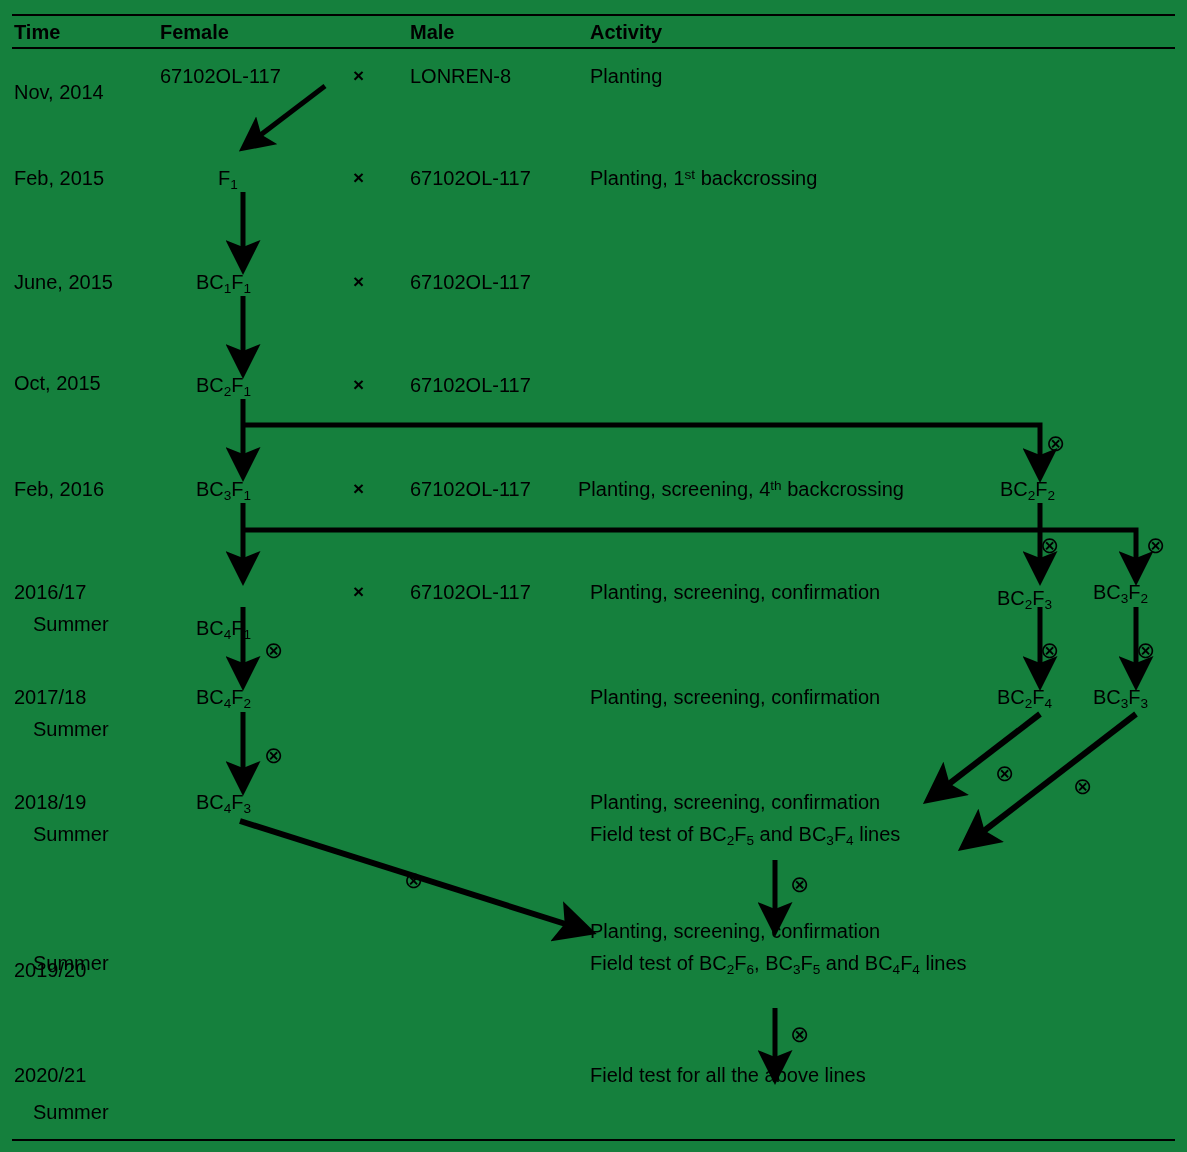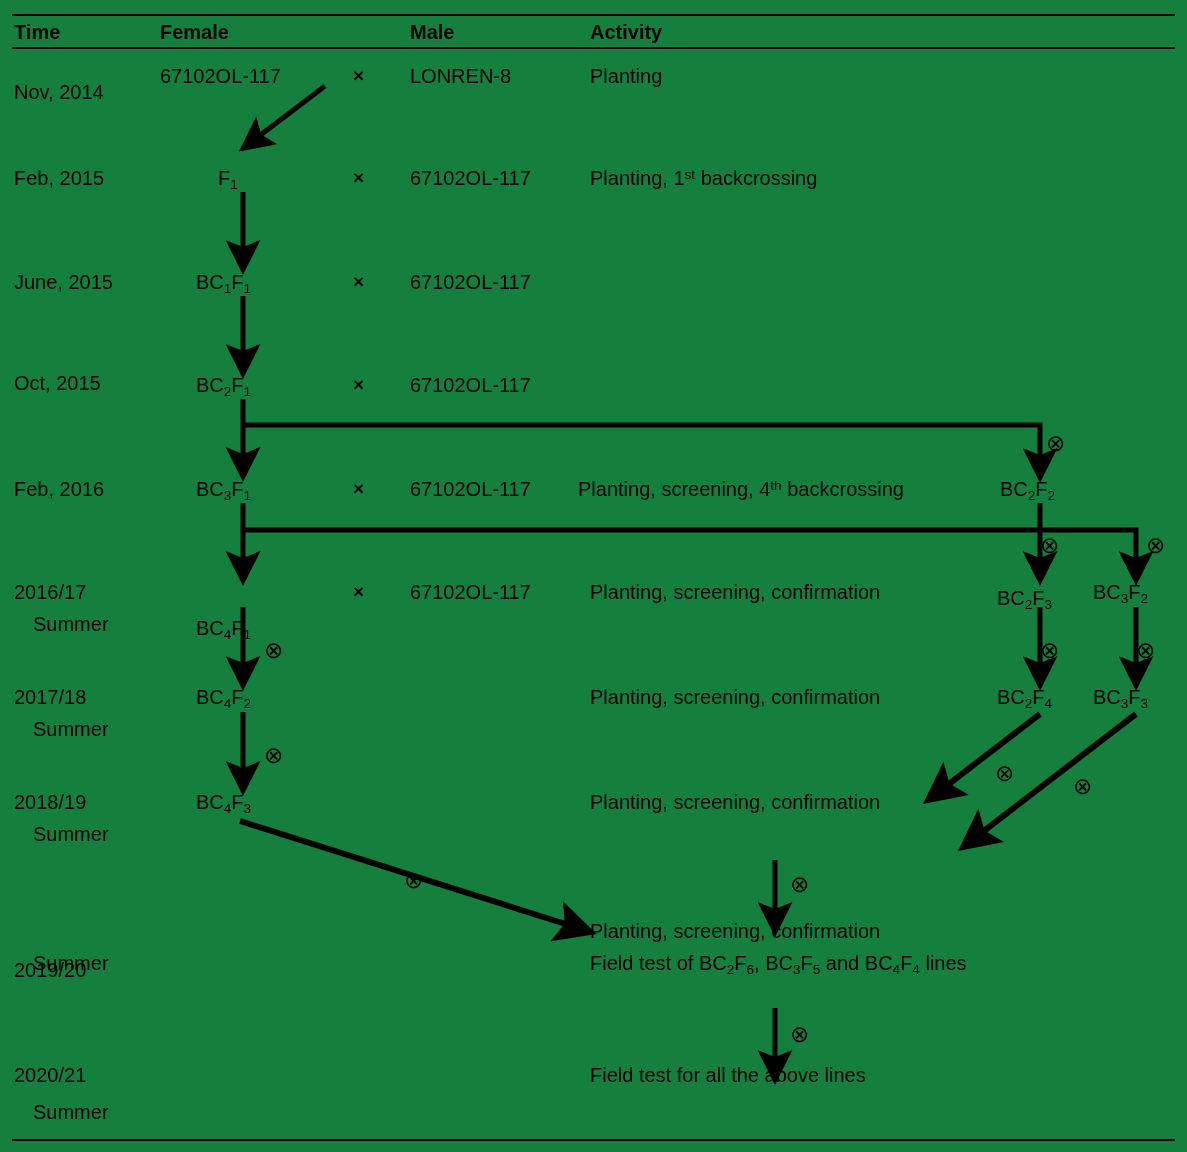--- a/index.html
+++ b/index.html
@@ -128,20 +128,21 @@
   <div class="cell" style="left:33px;  top:717px;">Summer</div>
   <div class="cell" style="left:196px; top:685px;">BC<sub>4</sub>F<sub>2</sub></div>
   <div class="cell" style="left:590px; top:685px;">Planting, screening, confirmation</div>
   <div class="cell" style="left:997px;  top:685px;">BC<sub>2</sub>F<sub>4</sub></div>
   <div class="cell" style="left:1093px; top:685px;">BC<sub>3</sub>F<sub>3</sub></div>
 
   <div class="cell" style="left:14px;  top:790px;">2018/19</div>
   <div class="cell" style="left:33px;  top:822px;">Summer</div>
   <div class="cell" style="left:196px; top:790px;">BC<sub>4</sub>F<sub>3</sub></div>
   <div class="cell" style="left:590px; top:790px;">Planting, screening, confirmation</div>
+  <div class="cell" style="left:590px; top:822px;">Field test of BC<sub>2</sub>F<sub>5</sub> and BC<sub>3</sub>F<sub>4</sub> lines</div>
 
   <div class="cell" style="left:14px;  top:958px;">2019/20</div>
   <div class="cell" style="left:33px;  top:951px;">Summer</div>
   <div class="cell" style="left:590px; top:919px;">Planting, screening, confirmation</div>
   <div class="cell" style="left:590px; top:951px;">Field test of BC<sub>2</sub>F<sub>6</sub>, BC<sub>3</sub>F<sub>5</sub> and BC<sub>4</sub>F<sub>4</sub> lines</div>
 
   <div class="cell" style="left:14px;  top:1063px;">2020/21</div>
   <div class="cell" style="left:33px;  top:1100px;">Summer</div>
   <div class="cell" style="left:590px; top:1063px;">Field test for all the above lines</div>
 

